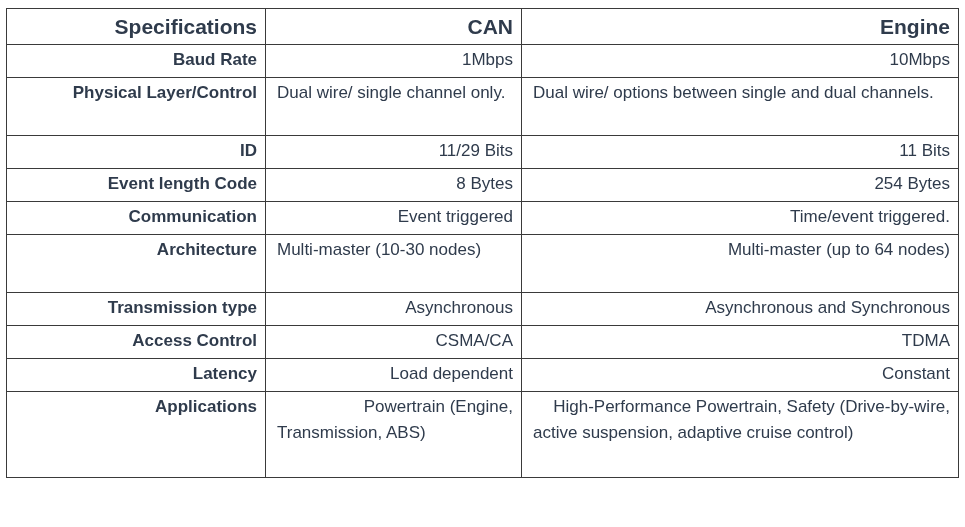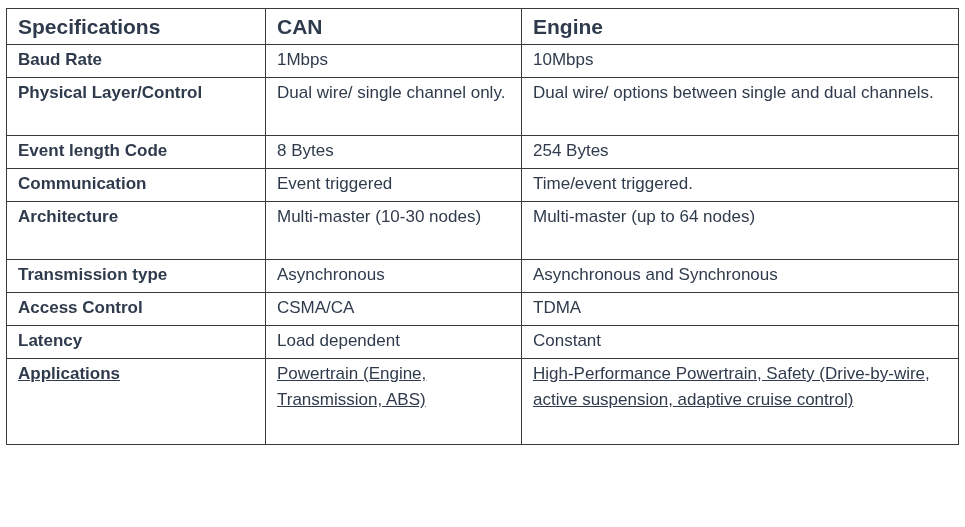--- a/index.html
+++ b/index.html
@@ -8,28 +8,28 @@
   table.spec {
     position: absolute; left: 6px; top: 8px;
     width: 952px; border-collapse: collapse; table-layout: fixed;
   }
   table.spec col.c1 { width: 259px; }
   table.spec col.c2 { width: 256px; }
   table.spec col.c3 { width: 437px; }
   table.spec td, table.spec th {
     border: 1.5px solid #3a3a3a; padding: 2px 8px 2px 11px;
     vertical-align: top; font-size: 17px; line-height: 26px; font-weight: normal;
-    text-align: left;
+    text-align: right;
   }
   table.spec th { font-size: 21px; font-weight: bold; line-height: 31px; padding-top: 2px; }
   table.spec td.label { font-weight: bold; }
   td.justify { text-align: justify; text-align-last: left; }
   tr.h1 td { height: 28px; }
   tr.h2 td { height: 53px; }
-  tr.h3 td { height: 81px; text-decoration: underline; }
+  tr.h3 td { height: 81px; }
 </style>
 </head>
 <body>
 
 <table class="spec">
   <colgroup>
       <col class="c1">
       <col class="c2">
       <col class="c3">
     </colgroup>
@@ -43,20 +43,25 @@
   <tbody>
     <tr class="h1">
       <td class="label">Baud Rate</td>
       <td>1Mbps</td>
       <td>10Mbps</td>
     </tr>
     <tr class="h2">
       <td class="label">Physical Layer/Control</td>
       <td class="justify">Dual wire/ single channel only.</td>
       <td class="justify">Dual wire/ options between single and dual channels.</td>
+    </tr>
+    <tr class="h1">
+      <td class="label">ID</td>
+      <td>11/29 Bits</td>
+      <td>11 Bits</td>
     </tr>
     <tr class="h1">
       <td class="label">Event length Code</td>
       <td>8 Bytes</td>
       <td>254 Bytes</td>
     </tr>
     <tr class="h1">
       <td class="label">Communication</td>
       <td>Event triggered</td>
       <td>Time/event triggered.</td>

